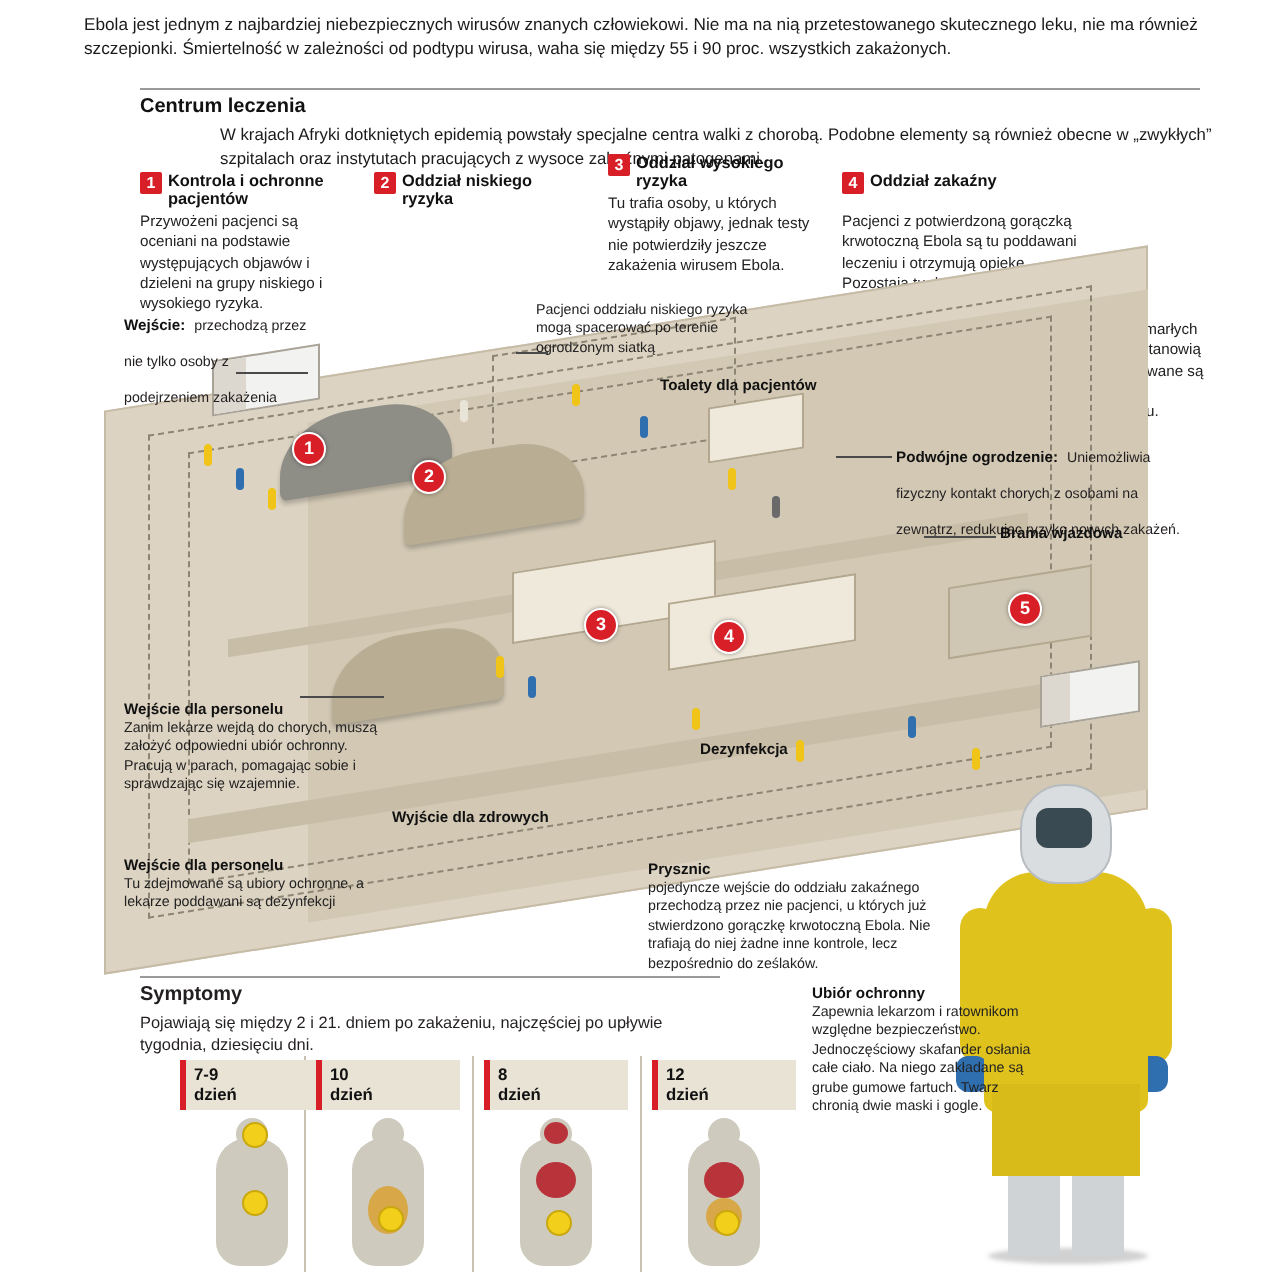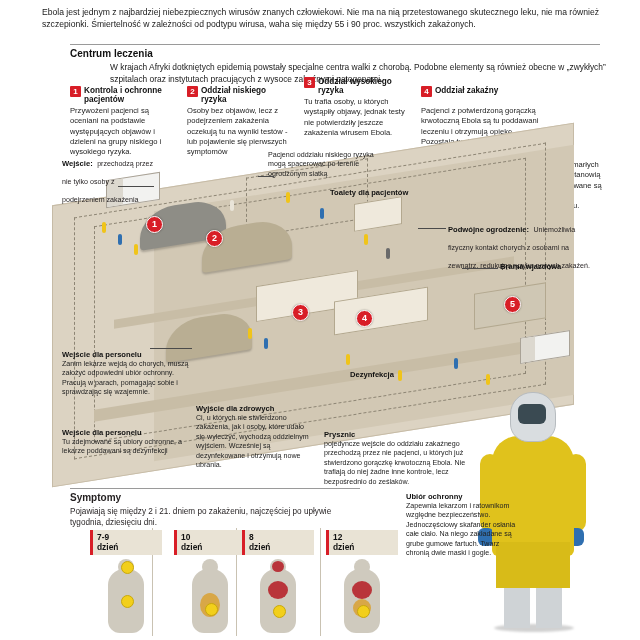--- a/index.html
+++ b/index.html
@@ -135,21 +135,20 @@
   <div class="rule" style="left:70px;top:44px;width:530px;"></div>
   <div class="sec-head" style="left:70px;top:48px;">Centrum leczenia</div>
   <div class="sec-sub" style="left:70px;top:62px;width:520px;">W krajach Afryki dotkniętych epidemią powstały specjalne centra walki z chorobą. Podobne elementy są również obecne w „zwykłych” szpitalach oraz instytutach pracujących z wysoce zakaźnymi patogenami.</div>
 
   <div class="legend" style="left:70px;top:86px;width:105px;">
     <span class="num">1</span><span class="ttl">Kontrola i ochronne pacjentów</span>
     <div class="body">Przywożeni pacjenci są oceniani na podstawie występujących objawów i dzieleni na grupy niskiego i wysokiego ryzyka.</div>
   </div>
   <div class="legend" style="left:187px;top:86px;width:105px;">
     <span class="num">2</span><span class="ttl">Oddział niskiego ryzyka</span>
-    <div class="body">Osoby bez objawów, lecz z podejrzeniem zakażenia oczekują tu na wyniki testów - lub pojawienie się pierwszych symptomów</div>
   </div>
   <div class="legend" style="left:304px;top:77px;width:105px;">
     <span class="num">3</span><span class="ttl">Oddział wysokiego ryzyka</span>
     <div class="body">Tu trafia osoby, u których wystąpiły objawy, jednak testy nie potwierdziły jeszcze zakażenia wirusem Ebola.</div>
   </div>
   <div class="legend" style="left:421px;top:86px;width:120px;">
     <span class="num">4</span><span class="ttl">Oddział zakaźny</span>
     <div class="body">Pacjenci z potwierdzoną gorączką krwotoczną Ebola są tu poddawani leczeniu i otrzymują opiekę. Pozostają tu do wyzdrowienia lub śmierci.</div>
   </div>
   <div class="legend" style="left:497px;top:140px;width:105px;">
@@ -237,21 +236,20 @@
   </div>
   <div class="lead" style="left:150px;top:348px;width:42px;"></div>
 
   <div class="callout" style="left:62px;top:428px;width:128px;">
     <div class="ttl">Wejście dla personelu</div>
     <div class="body">Tu zdejmowane są ubiory ochronne, a lekarze poddawani są dezynfekcji</div>
   </div>
 
   <div class="callout" style="left:196px;top:404px;width:118px;">
     <div class="ttl">Wyjście dla zdrowych</div>
-    <div class="body">Ci, u których nie stwierdzono zakażenia, jak i osoby, które udało się wyleczyć, wychodzą oddzielnym wyjściem. Wcześniej są dezynfekowane i otrzymują nowe ubrania.</div>
   </div>
 
   <div class="callout" style="left:350px;top:370px;width:90px;">
     <div class="ttl">Dezynfekcja</div>
   </div>
   <div class="lead" style="left:356px;top:376px;width:-0px;"></div>
 
   <div class="callout" style="left:324px;top:430px;width:152px;">
     <div class="ttl">Prysznic</div>
     <div class="body">pojedyncze wejście do oddziału zakaźnego przechodzą przez nie pacjenci, u których już stwierdzono gorączkę krwotoczną Ebola. Nie trafiają do niej żadne inne kontrole, lecz bezpośrednio do ześlaków.</div>
@@ -291,21 +289,21 @@
     </div>
     <div class="figure">
       <div class="head-shape"></div>
       <div class="body-shape"></div>
       <div class="marker" style="left:29px;top:2px;"></div>
       <div class="marker" style="left:29px;top:36px;"></div>
     </div>
 
   </div>
 
-  <div class="daybox" style="left:158px;margin-left:16px;">
+  <div class="daybox" style="left:158px;">
     <div class="tab">
       <span>10</span><br>
       <span>dzień</span>
     </div>
     <div class="figure">
       <div class="head-shape"></div>
       <div class="body-shape"></div>
       <div class="organ y" style="left:24px;top:34px;width:20px;height:24px;"></div>
       <div class="marker" style="left:29px;top:44px;"></div>
     </div>

